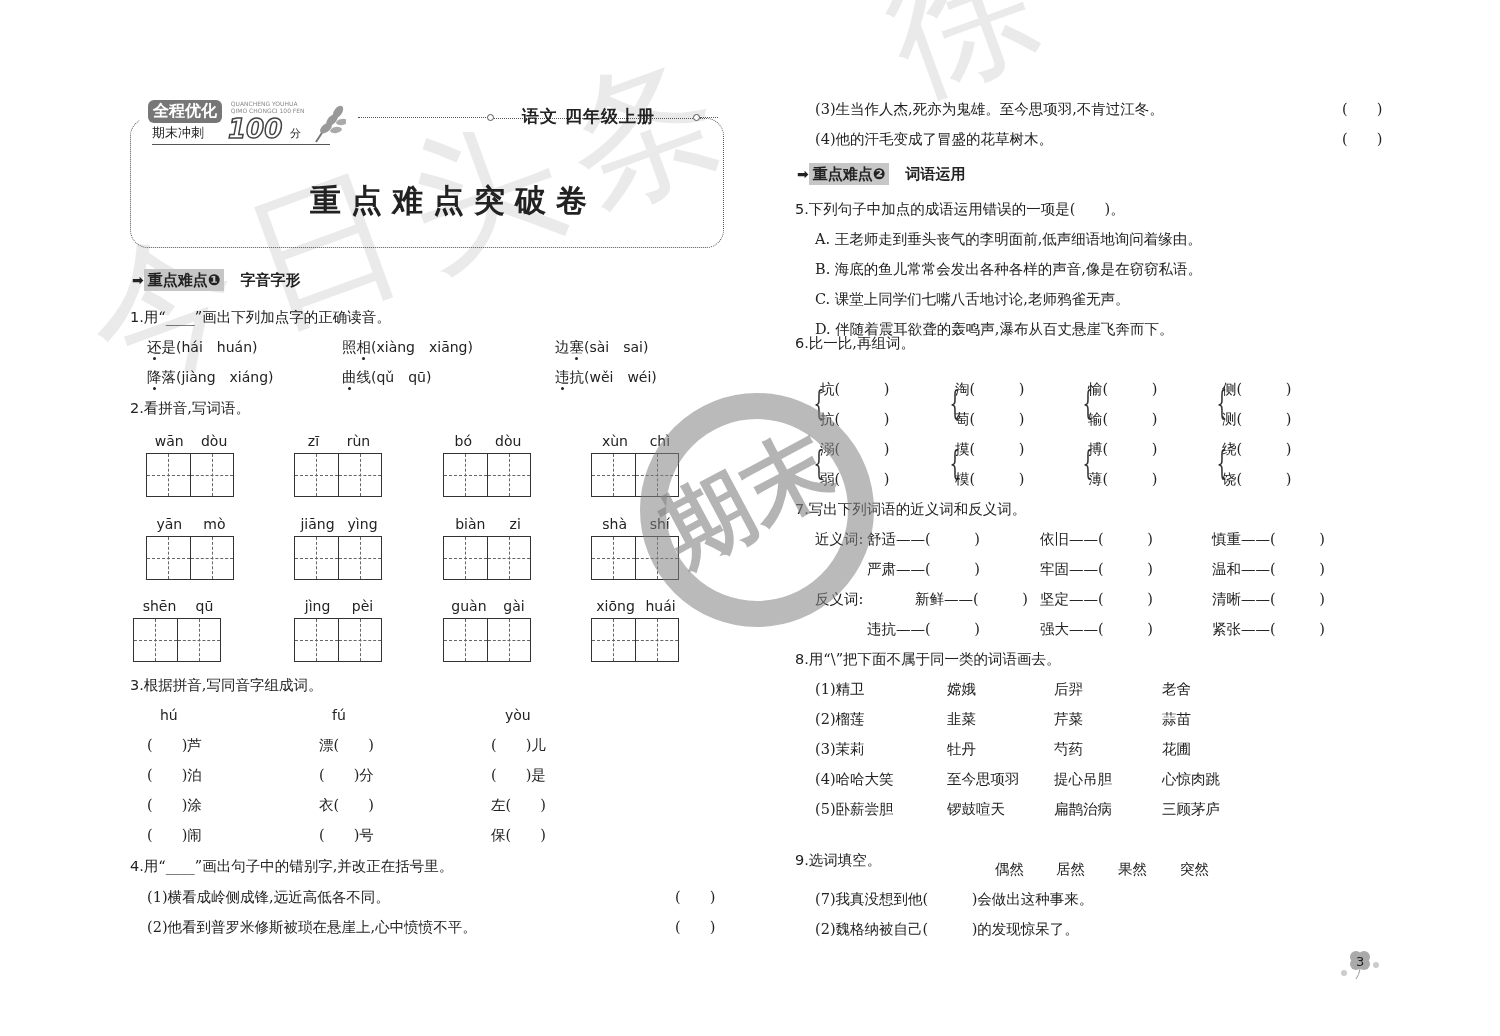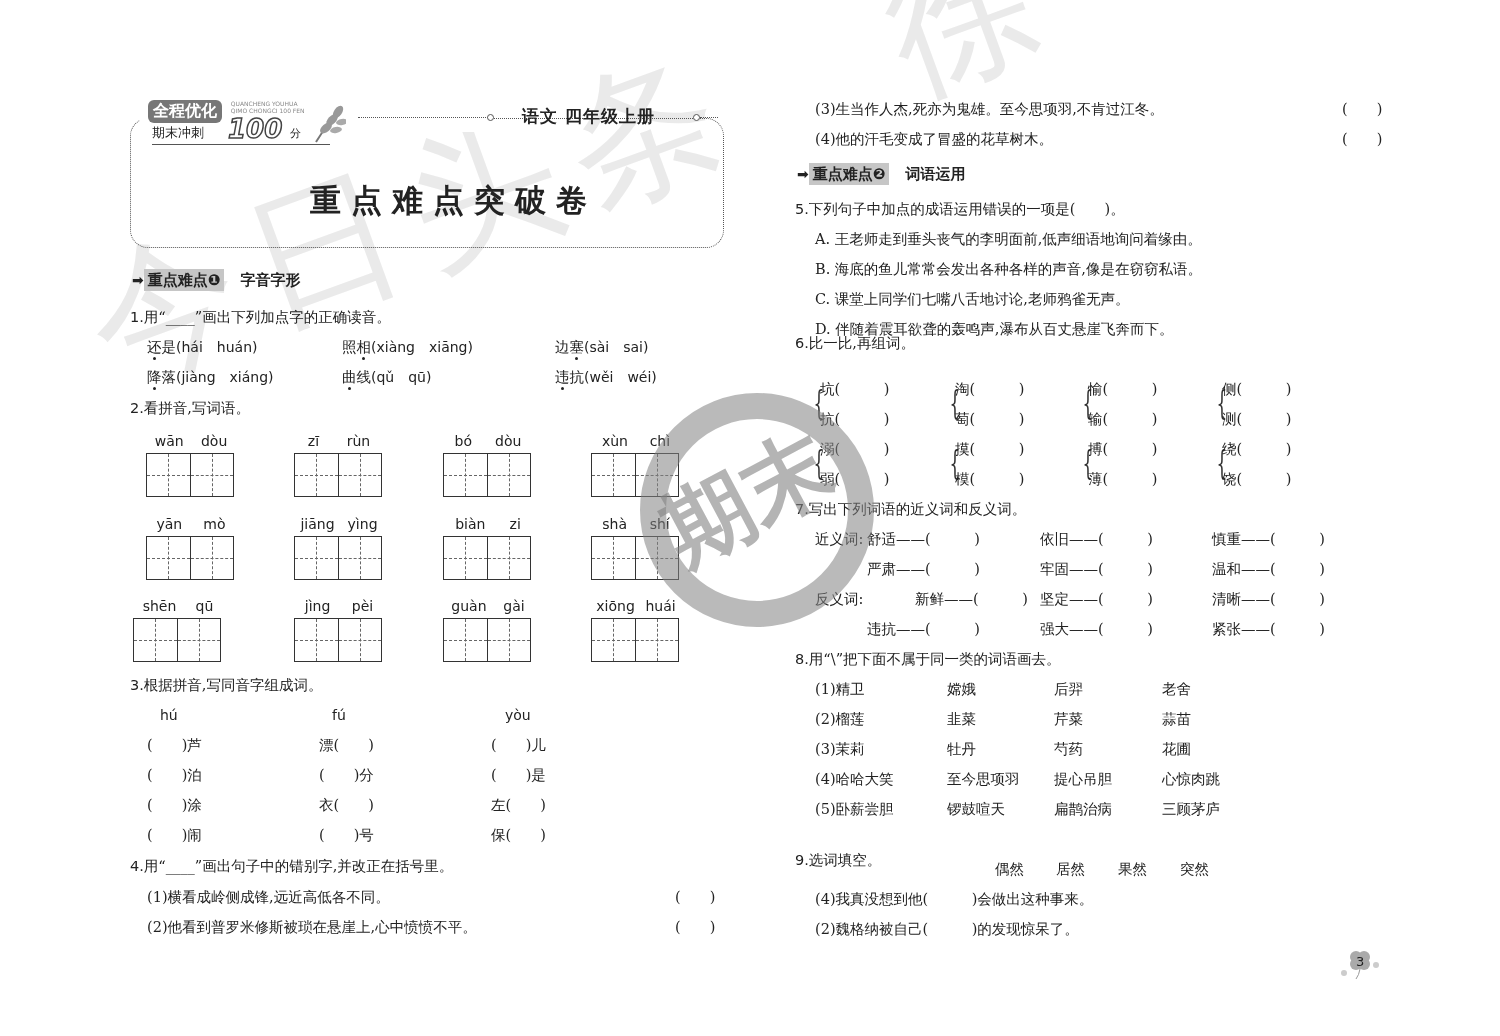--- a/index.html
+++ b/index.html
@@ -352,21 +352,21 @@
 <div class="q" style="left:1054px; top:800px;">扁鹊治病</div>
 <div class="q" style="left:1162px; top:800px;">三顾茅庐</div>
 
 <div class="q" style="left:795px; top:830px;margin-top:21px;">
   <span class="num">9.</span><span>选词填空。</span>
 </div>
 <div class="q" style="left:995px; top:860px;">偶然</div>
 <div class="q" style="left:1056px; top:860px;">居然</div>
 <div class="q" style="left:1118px; top:860px;">果然</div>
 <div class="q" style="left:1180px; top:860px;">突然</div>
-<div class="q" style="left:815px; top:890px;">(4)我真没想到他(　　　)会做出这种事来。</div>
+<div class="q" style="left:815px; top:890px;">(7)我真没想到他(　　　)会做出这种事来。</div>
 <div class="q" style="left:815px; top:920px;">(2)魏格纳被自己(　　　)的发现惊呆了。</div>
 
 <svg class="page-num" viewBox="0 0 40 36">
   <circle cx="16" cy="12" r="6" fill="#aaa"></circle>
   <circle cx="24" cy="12" r="6" fill="#aaa"></circle>
   <circle cx="16" cy="19" r="6" fill="#aaa"></circle>
   <circle cx="24" cy="19" r="6" fill="#aaa"></circle>
   <path d="M20 24 Q19 30 16 34" stroke="#999" stroke-width="1" fill="none"></path>
   <circle cx="4" cy="28" r="3" fill="#ccc"></circle>
   <circle cx="36" cy="20" r="3" fill="#ccc"></circle>

